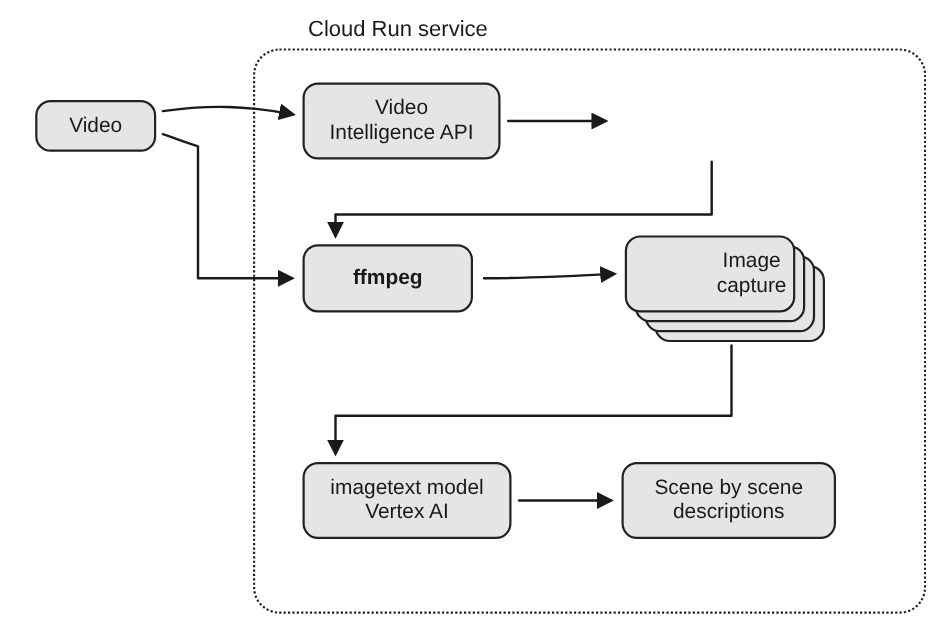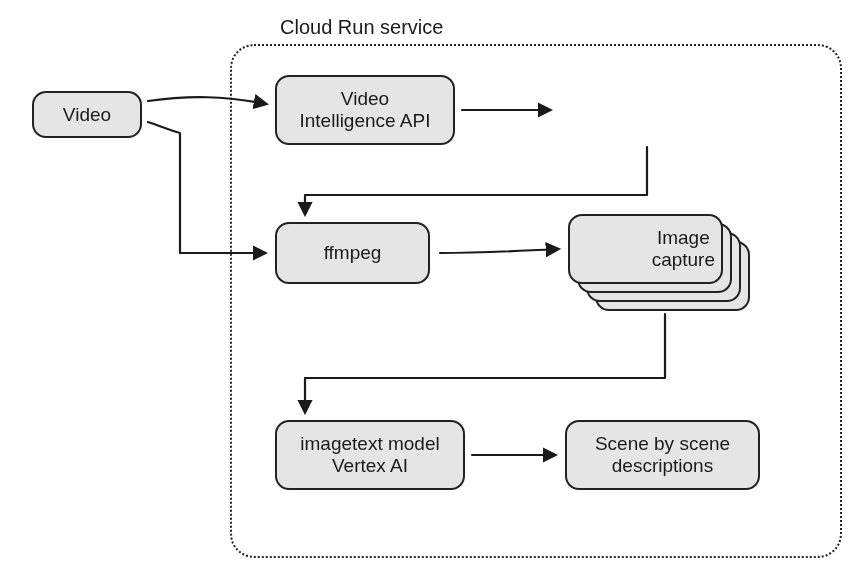--- a/index.html
+++ b/index.html
@@ -68,21 +68,21 @@
 
   <div class="node" style="left:32px; top:91px; width:110px; height:47px;">
     <span>Video</span>
   </div>
 
   <div class="node" style="left:275px; top:75px; width:180px; height:70px;">
     <span>Video<br>Intelligence API</span>
   </div>
 
 
-  <div class="node" style="left:275px; top:222px; width:155px; height:62px;">
+  <div class="node" style="left:275px; top:222px; width:155px; height:62px;font-weight:bold;">
     <span>ffmpeg</span>
   </div>
 
   <div class="stack-card" style="left:595px; top:241px; width:155px; height:70px;"></div>
   <div class="stack-card" style="left:586px; top:232px; width:155px; height:70px;"></div>
   <div class="stack-card" style="left:577px; top:223px; width:155px; height:70px;"></div>
   <div class="node" style="left:568px; top:214px; width:155px; height:70px;justify-content:flex-end;">
     <span>Image<br>capture</span>
   </div>
 

